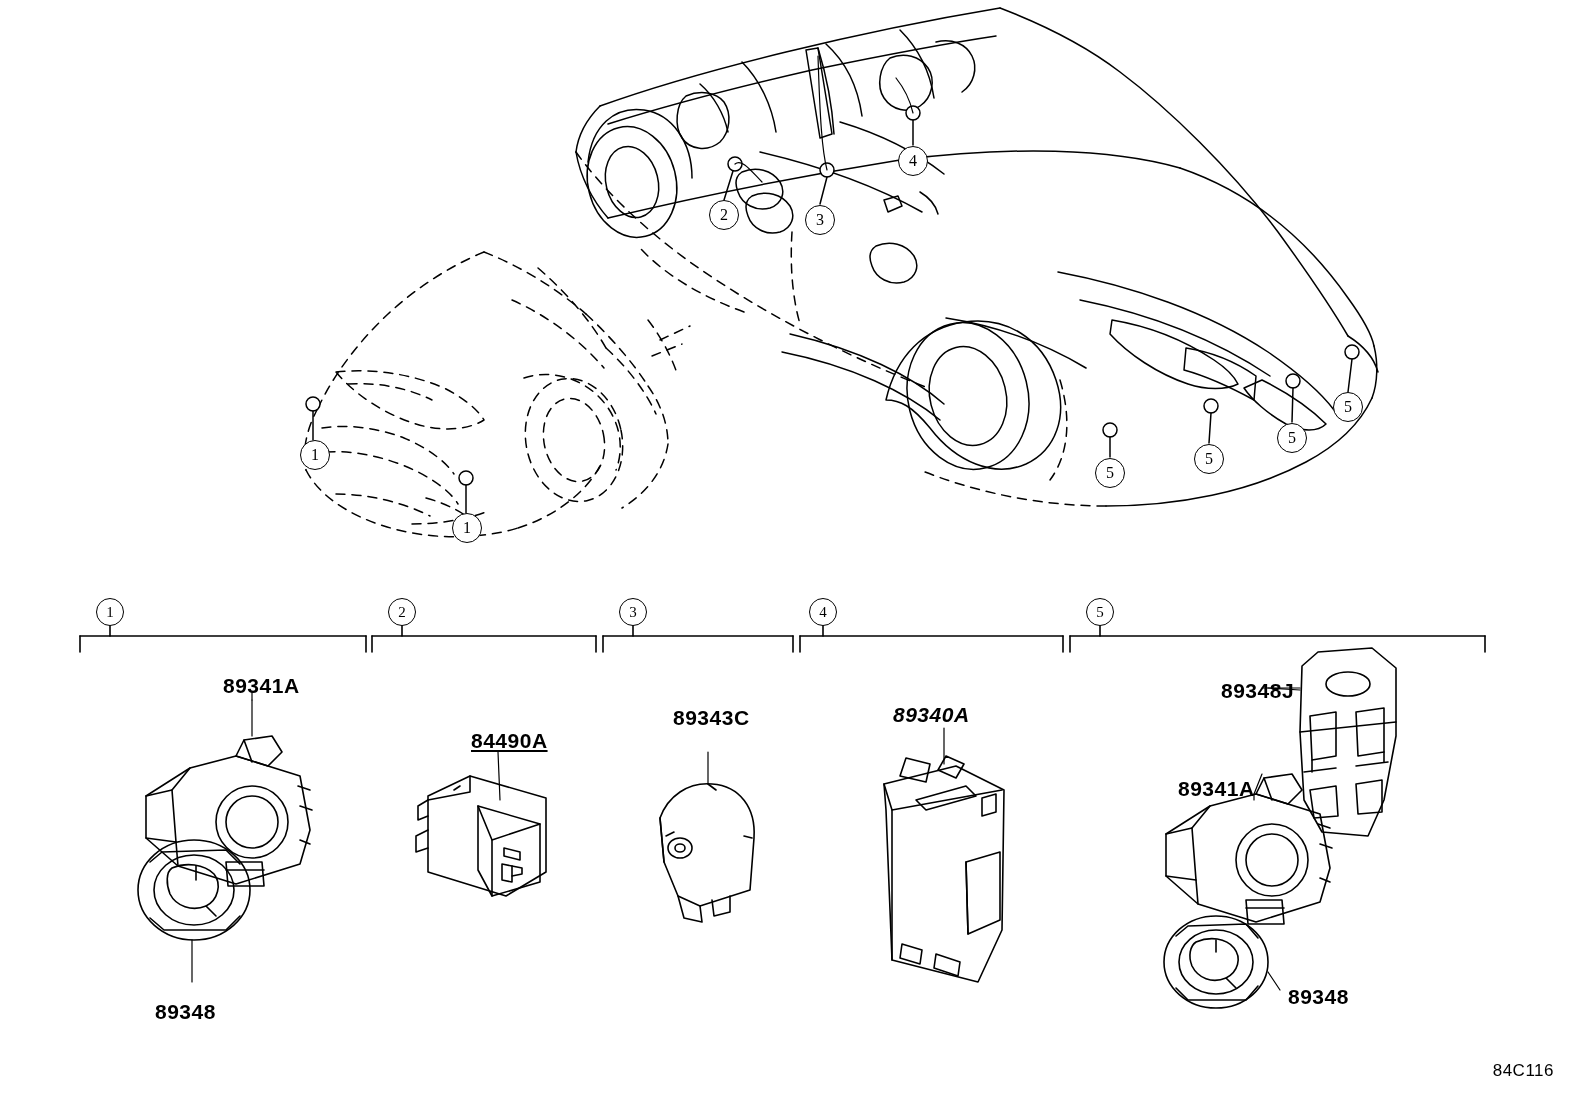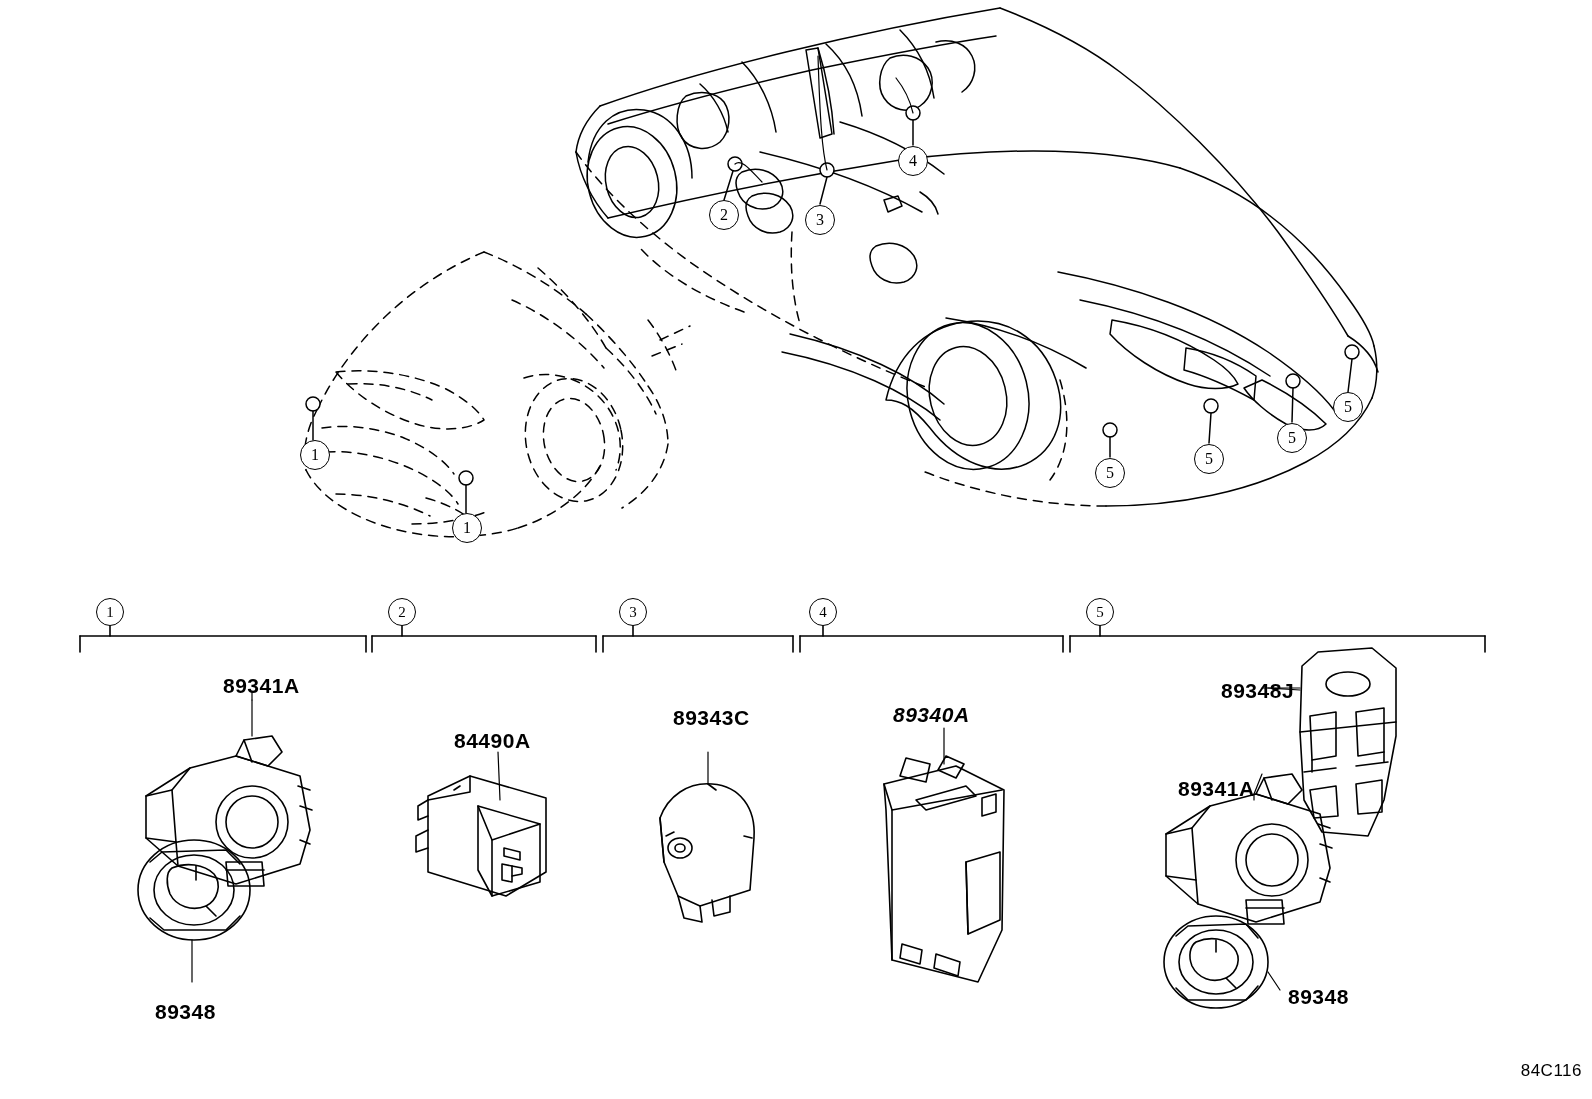--- a/index.html
+++ b/index.html
@@ -55,21 +55,21 @@
     border-radius: 50%;
     display: flex;
     align-items: center;
     justify-content: center;
     font-size: 15px;
     font-family: "Liberation Serif", serif;
     background: #fff;
   }
   .diagcode {
     position: absolute;
-    right: 10px;
+    right: 38px;
     bottom: 18px;
     font-size: 17px;
     font-family: "Liberation Sans", sans-serif;
     letter-spacing: 0.5px;
     margin-left: 34px;
   }
 </style>
 </head>
 <body>
 
@@ -413,21 +413,21 @@
   </div>
   <div class="groupnum" style="left:809px; top:598px;">
     <span>4</span>
   </div>
   <div class="groupnum" style="left:1086px; top:598px;">
     <span>5</span>
   </div>
 
   <div class="lbl" style="left:223px; top:674px;">89341A</div>
   <div class="lbl" style="left:155px; top:1000px;">89348</div>
-  <div class="lbl" style="left:454px; top:729px;">84490A</div>
+  <div class="lbl" style="left:471px; top:729px;text-decoration:underline;">84490A</div>
   <div class="lbl" style="left:673px; top:706px;">89343C</div>
   <div class="lbl" style="left:893px; top:703px;font-style:italic;">89340A</div>
   <div class="lbl" style="left:1197px; top:679px;margin-left:24px;">89348J</div>
   <div class="lbl" style="left:1178px; top:777px;">89341A</div>
   <div class="lbl" style="left:1288px; top:985px;">89348</div>
 
   <div class="diagcode">84C116</div>
 
 </div>
 

